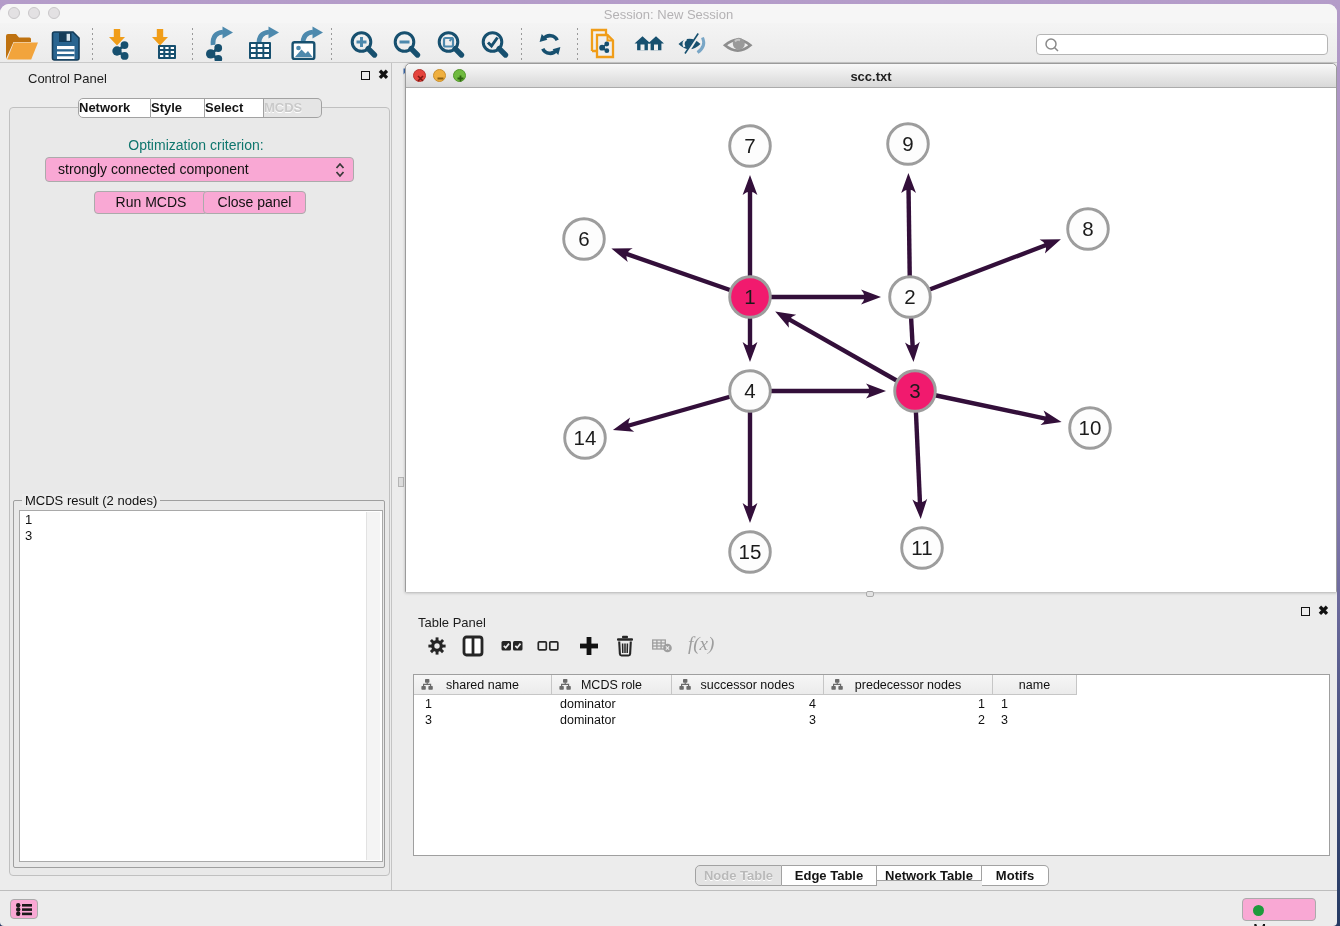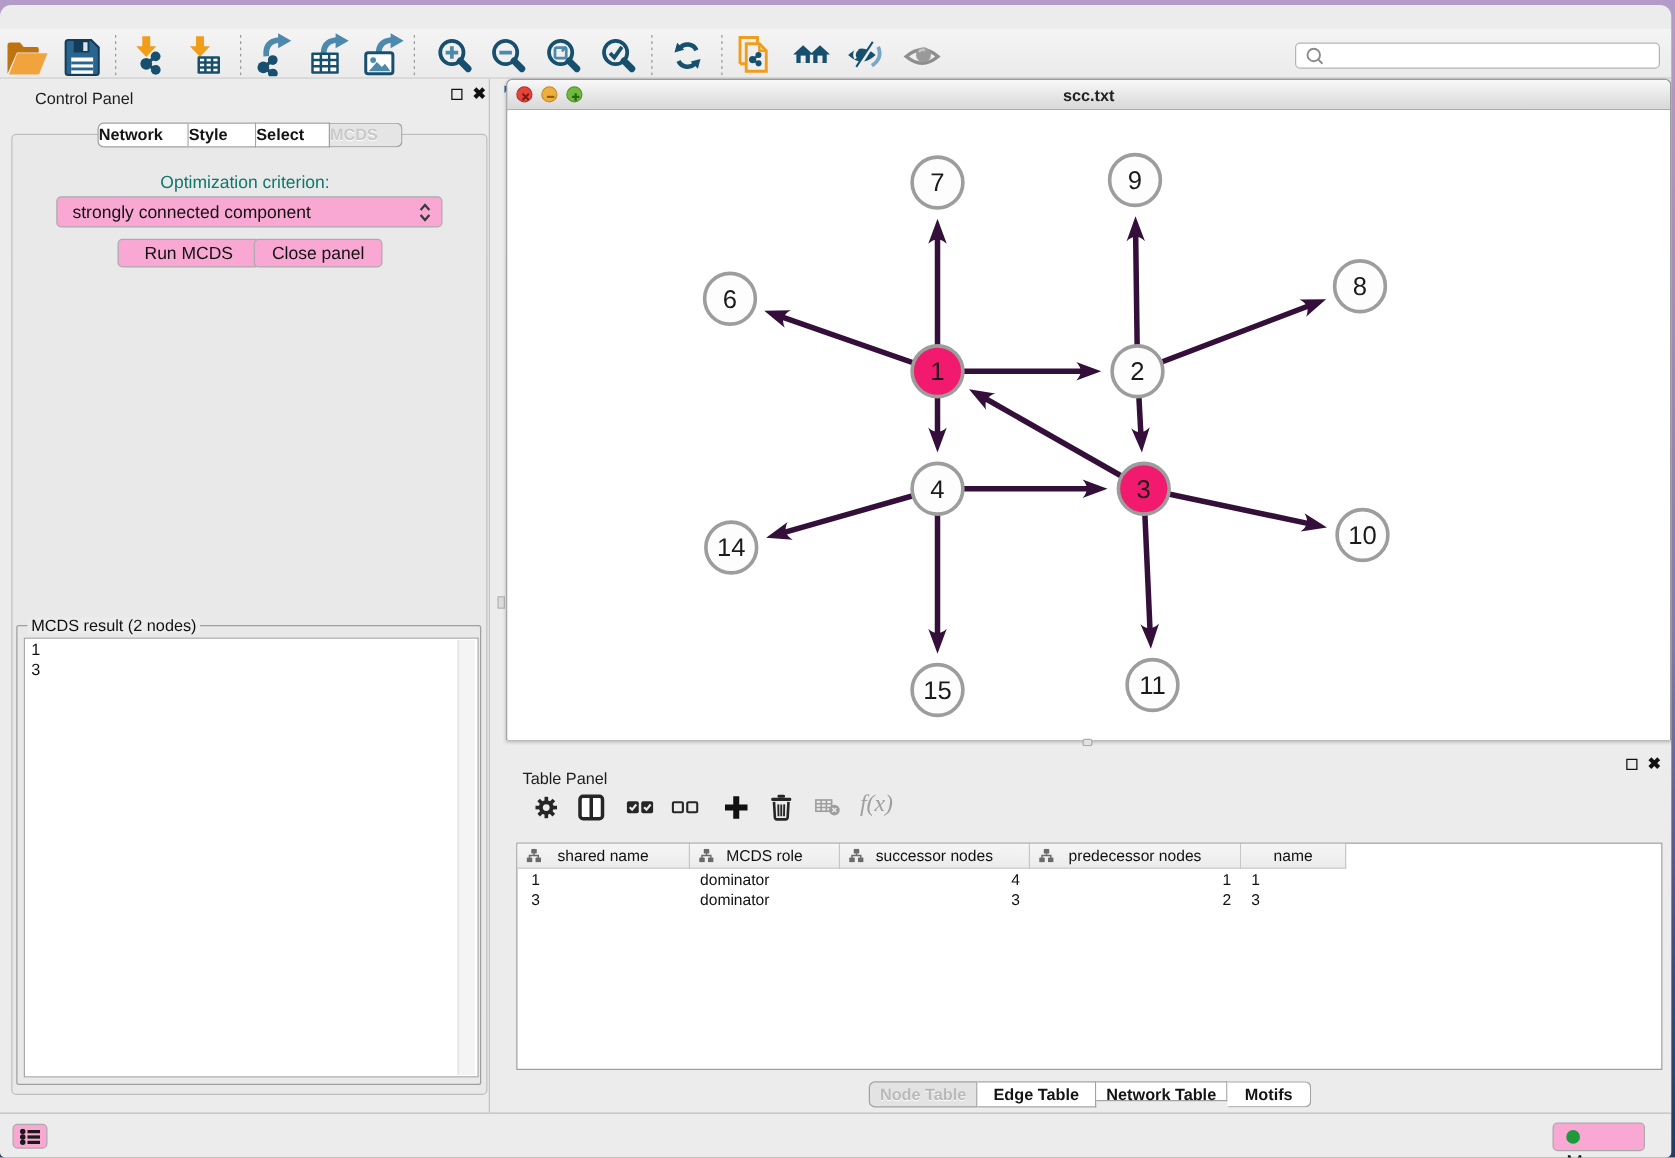--- a/index.html
+++ b/index.html
@@ -26,20 +26,26 @@
 #netwin { position:absolute; left:405px; top:0px; width:932px; height:529px; border:1px solid #9b9b9b; border-radius:5px 5px 0 0; background:#fff; box-shadow:0 1px 3px rgba(0,0,0,0.25); }
 #netbar { position:absolute; left:0; top:0; width:100%; height:24px; background:linear-gradient(#f8f8f8,#d8d8d8); border-bottom:1px solid #ababab; border-radius:5px 5px 0 0; }
 .light { position:absolute; top:5px; width:13px; height:13px; border-radius:50%; }
 #netcontent { position:absolute; left:0; top:25px; width:930px; height:503px; background:#fff; }
 #tpanel { position:absolute; left:405px; top:534px; width:932px; height:293px; background:#ececec; }
 #statusbar { position:absolute; left:0; top:886px; width:100%; height:32px; background:#ececec; border-top:1px solid #bdbdbd; }
 </style>
 </head>
 <body>
 <div id="app">
+  <div id="titlebar">
+    <div class="tl" style="left:8px;"></div>
+    <div class="tl" style="left:28px;"></div>
+    <div class="tl" style="left:48px;"></div>
+    <div id="title">Session: New Session</div>
+  </div>
   <div id="toolbar">
     <svg class="ticon" style="left:4px" width="36" height="38" viewBox="0 0 36 38">
         <path d="M2 36 L2 13 Q2 11 4 11 L12 11 L15 14.5 L25.5 14.5 Q27 14.5 27 16 L27 19 L9.5 19 Z" fill="#bf7210"></path>
         <path d="M3.2 36.5 L9.8 19.5 L34 19.5 L27.2 36.5 Z" fill="#f2a43c"></path>
       </svg>
     <svg class="ticon" style="left:48px" width="36" height="38" viewBox="0 0 36 38">
         <path d="M6.5 9 L25 9 L31 15 L31 35 Q31 37 29 37 L6.5 37 Q4.5 37 4.5 35 L4.5 11 Q4.5 9 6.5 9 Z" fill="#2a6590" stroke="#143c59" stroke-width="1.6"></path>
         <rect x="11" y="9.5" width="12.5" height="9.5" fill="#143c59"></rect>
         <rect x="18.6" y="10.8" width="3.4" height="7" fill="#d8e5ee"></rect>
         <rect x="9" y="23" width="17.5" height="13" fill="#fff"></rect>

